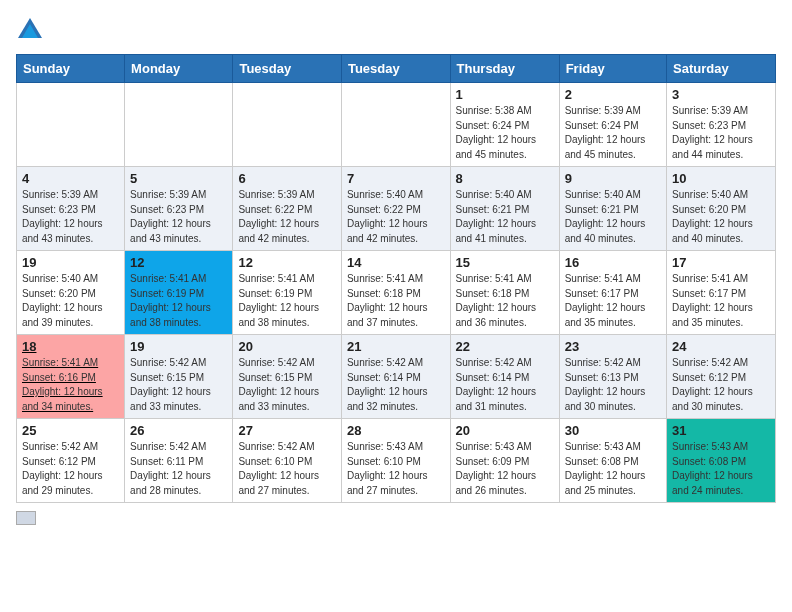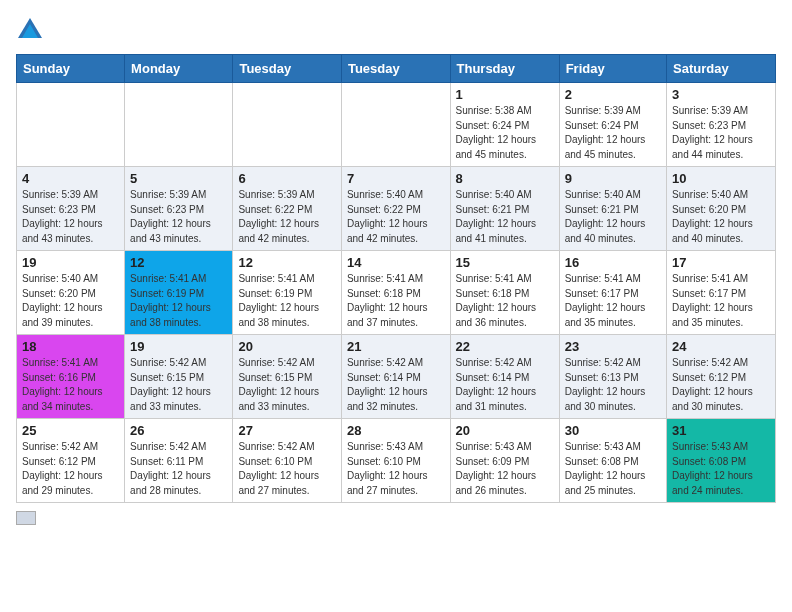--- a/index.html
+++ b/index.html
@@ -263,21 +263,21 @@
         </td>
         <td style="background: rgb(255, 255, 255);">
           <span class="day-number">17</span>
           <div class="day-info" style="white-space: pre-line;">Sunrise: 5:41 AM
 Sunset: 6:17 PM
 Daylight: 12 hours
 and 35 minutes.</div>
         </td>
       </tr>
       <tr>
-        <td style="background: #d946ef;">
+        <td style="background: #fca5a5; text-decoration: underline;">
           <span class="day-number">18</span>
           <div class="day-info" style="white-space: pre-line;">Sunrise: 5:41 AM
 Sunset: 6:16 PM
 Daylight: 12 hours
 and 34 minutes.</div>
         </td>
         <td style="background: rgb(237, 241, 247);">
           <span class="day-number">19</span>
           <div class="day-info" style="white-space: pre-line;">Sunrise: 5:42 AM
 Sunset: 6:15 PM

